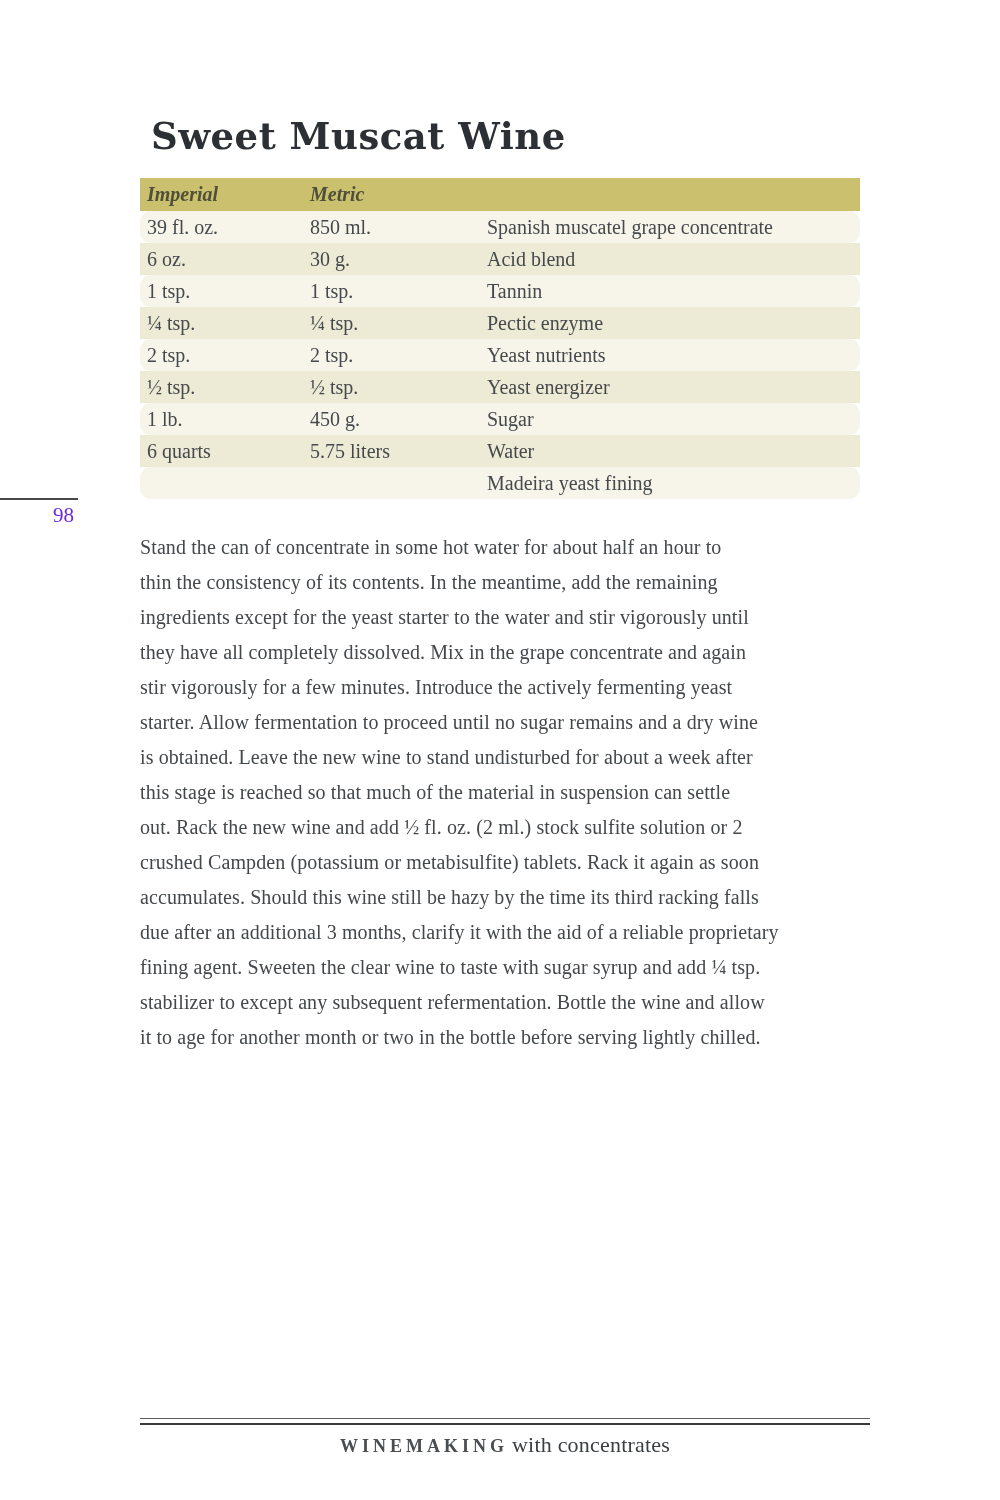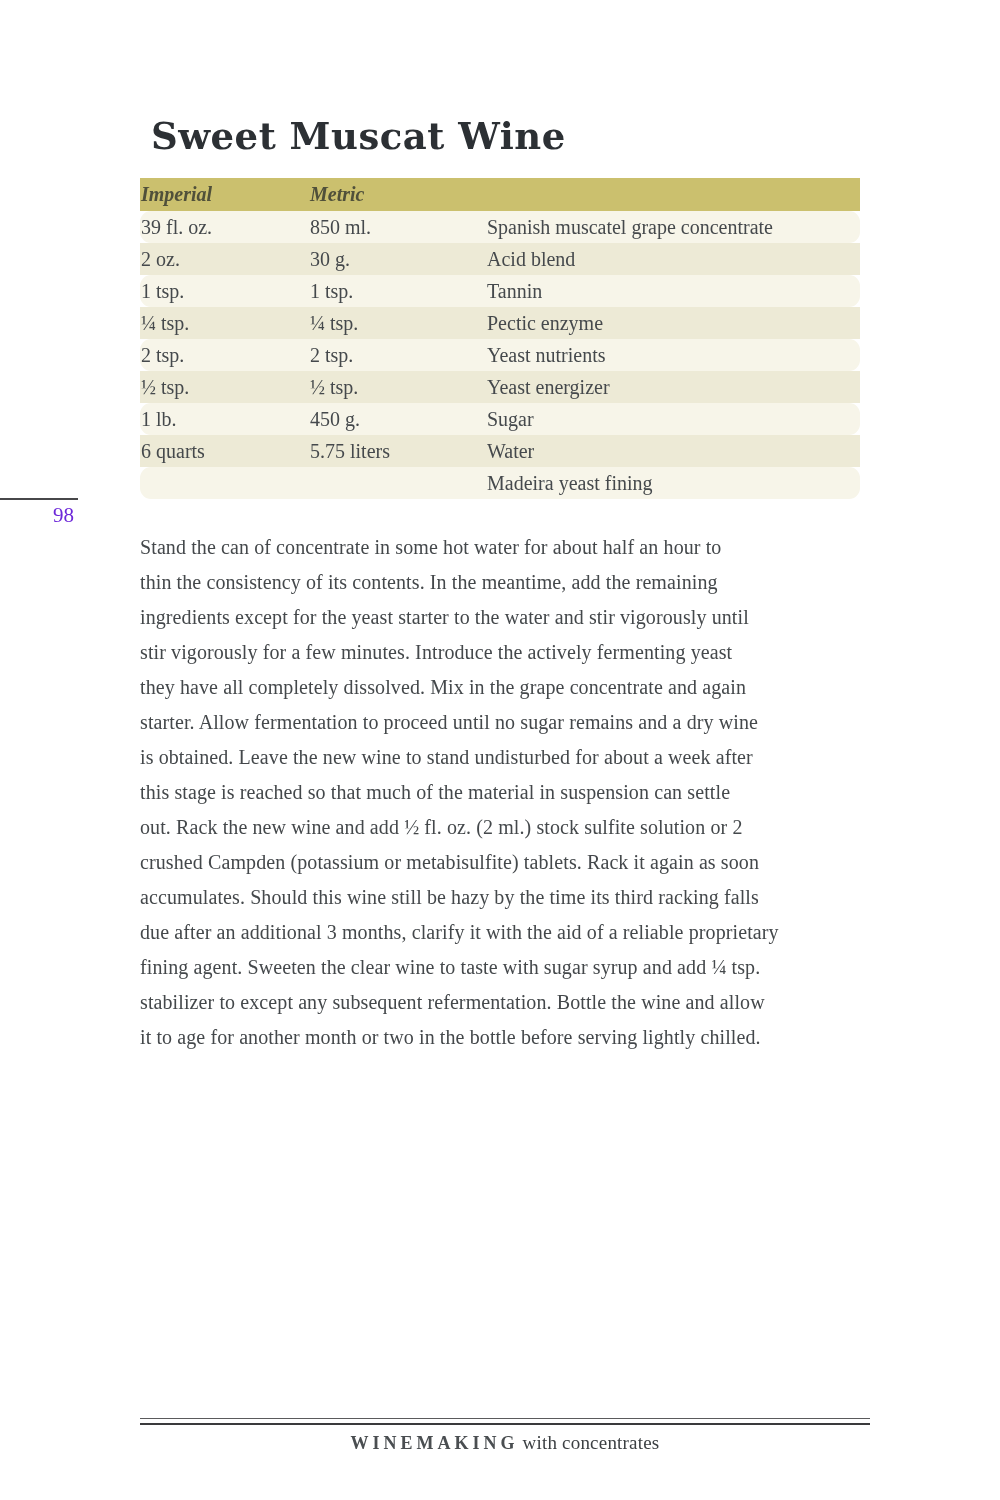--- a/index.html
+++ b/index.html
@@ -43,21 +43,21 @@
     color: #50503a;
   }
   .trow {
     display: grid;
     grid-template-columns: 170px 177px 1fr;
     align-items: center;
     height: 32px;
   }
   .row-light { background: var(--row-light, #f7f5e9); border-radius: 11px; }
   .row-dark  { background: var(--row-dark, #edead6); }
-  .c1 { padding-left: 1px; }
+  .c1 { padding-left: 7px; }
   .trow .c1, .trow .c2, .trow .c3 {
     font-size: 20px;
     color: #45494c;
     white-space: nowrap;
   }
   .pagenum-rule {
     position: absolute;
     left: 0;
     top: 498px;
     width: 78px;
@@ -112,21 +112,21 @@
     color: #3c4043;
     white-space: nowrap;
   }
   .ftext .series {
     font-size: 18px;
     letter-spacing: 4px;
     color: #4a4e51;
     font-weight: bold;
   }
   .ftext .suffix {
-    font-size: 19px;
+    font-size: 22px;
     letter-spacing: 0.2px;
   }
 </style>
 </head>
 <body style="--header-bg: #cbc06e; --row-light: #f7f5e9; --row-dark: #edead6;">
 
 <div class="page">
 
   <h1 class="title">Sweet Muscat Wine</h1>
 
@@ -138,21 +138,21 @@
     </div>
     <div class="tbody">
 
         <div class="trow row-light">
           <div class="c1">39 fl. oz.</div>
           <div class="c2">850 ml.</div>
           <div class="c3">Spanish muscatel grape concentrate</div>
         </div>
 
         <div class="trow row-dark">
-          <div class="c1">2 oz.</div>
+          <div class="c1">6 oz.</div>
           <div class="c2">30 g.</div>
           <div class="c3">Acid blend</div>
         </div>
 
         <div class="trow row-light">
           <div class="c1">1 tsp.</div>
           <div class="c2">1 tsp.</div>
           <div class="c3">Tannin</div>
         </div>
 
@@ -198,23 +198,23 @@
   <div class="pagenum">98</div>
 
   <div class="body-text">
 
       <div class="bline">Stand the can of concentrate in some hot water for about half an hour to</div>
 
       <div class="bline">thin the consistency of its contents. In the meantime, add the remaining</div>
 
       <div class="bline">ingredients except for the yeast starter to the water and stir vigorously until</div>
 
+      <div class="bline">they have all completely dissolved. Mix in the grape concentrate and again</div>
+
       <div class="bline">stir vigorously for a few minutes. Introduce the actively fermenting yeast</div>
-
-      <div class="bline">they have all completely dissolved. Mix in the grape concentrate and again</div>
 
       <div class="bline">starter. Allow fermentation to proceed until no sugar remains and a dry wine</div>
 
       <div class="bline">is obtained. Leave the new wine to stand undisturbed for about a week after</div>
 
       <div class="bline">this stage is reached so that much of the material in suspension can settle</div>
 
       <div class="bline">out. Rack the new wine and add ½ fl. oz. (2 ml.) stock sulfite solution or 2</div>
 
       <div class="bline">crushed Campden (potassium or metabisulfite) tablets. Rack it again as soon</div>

